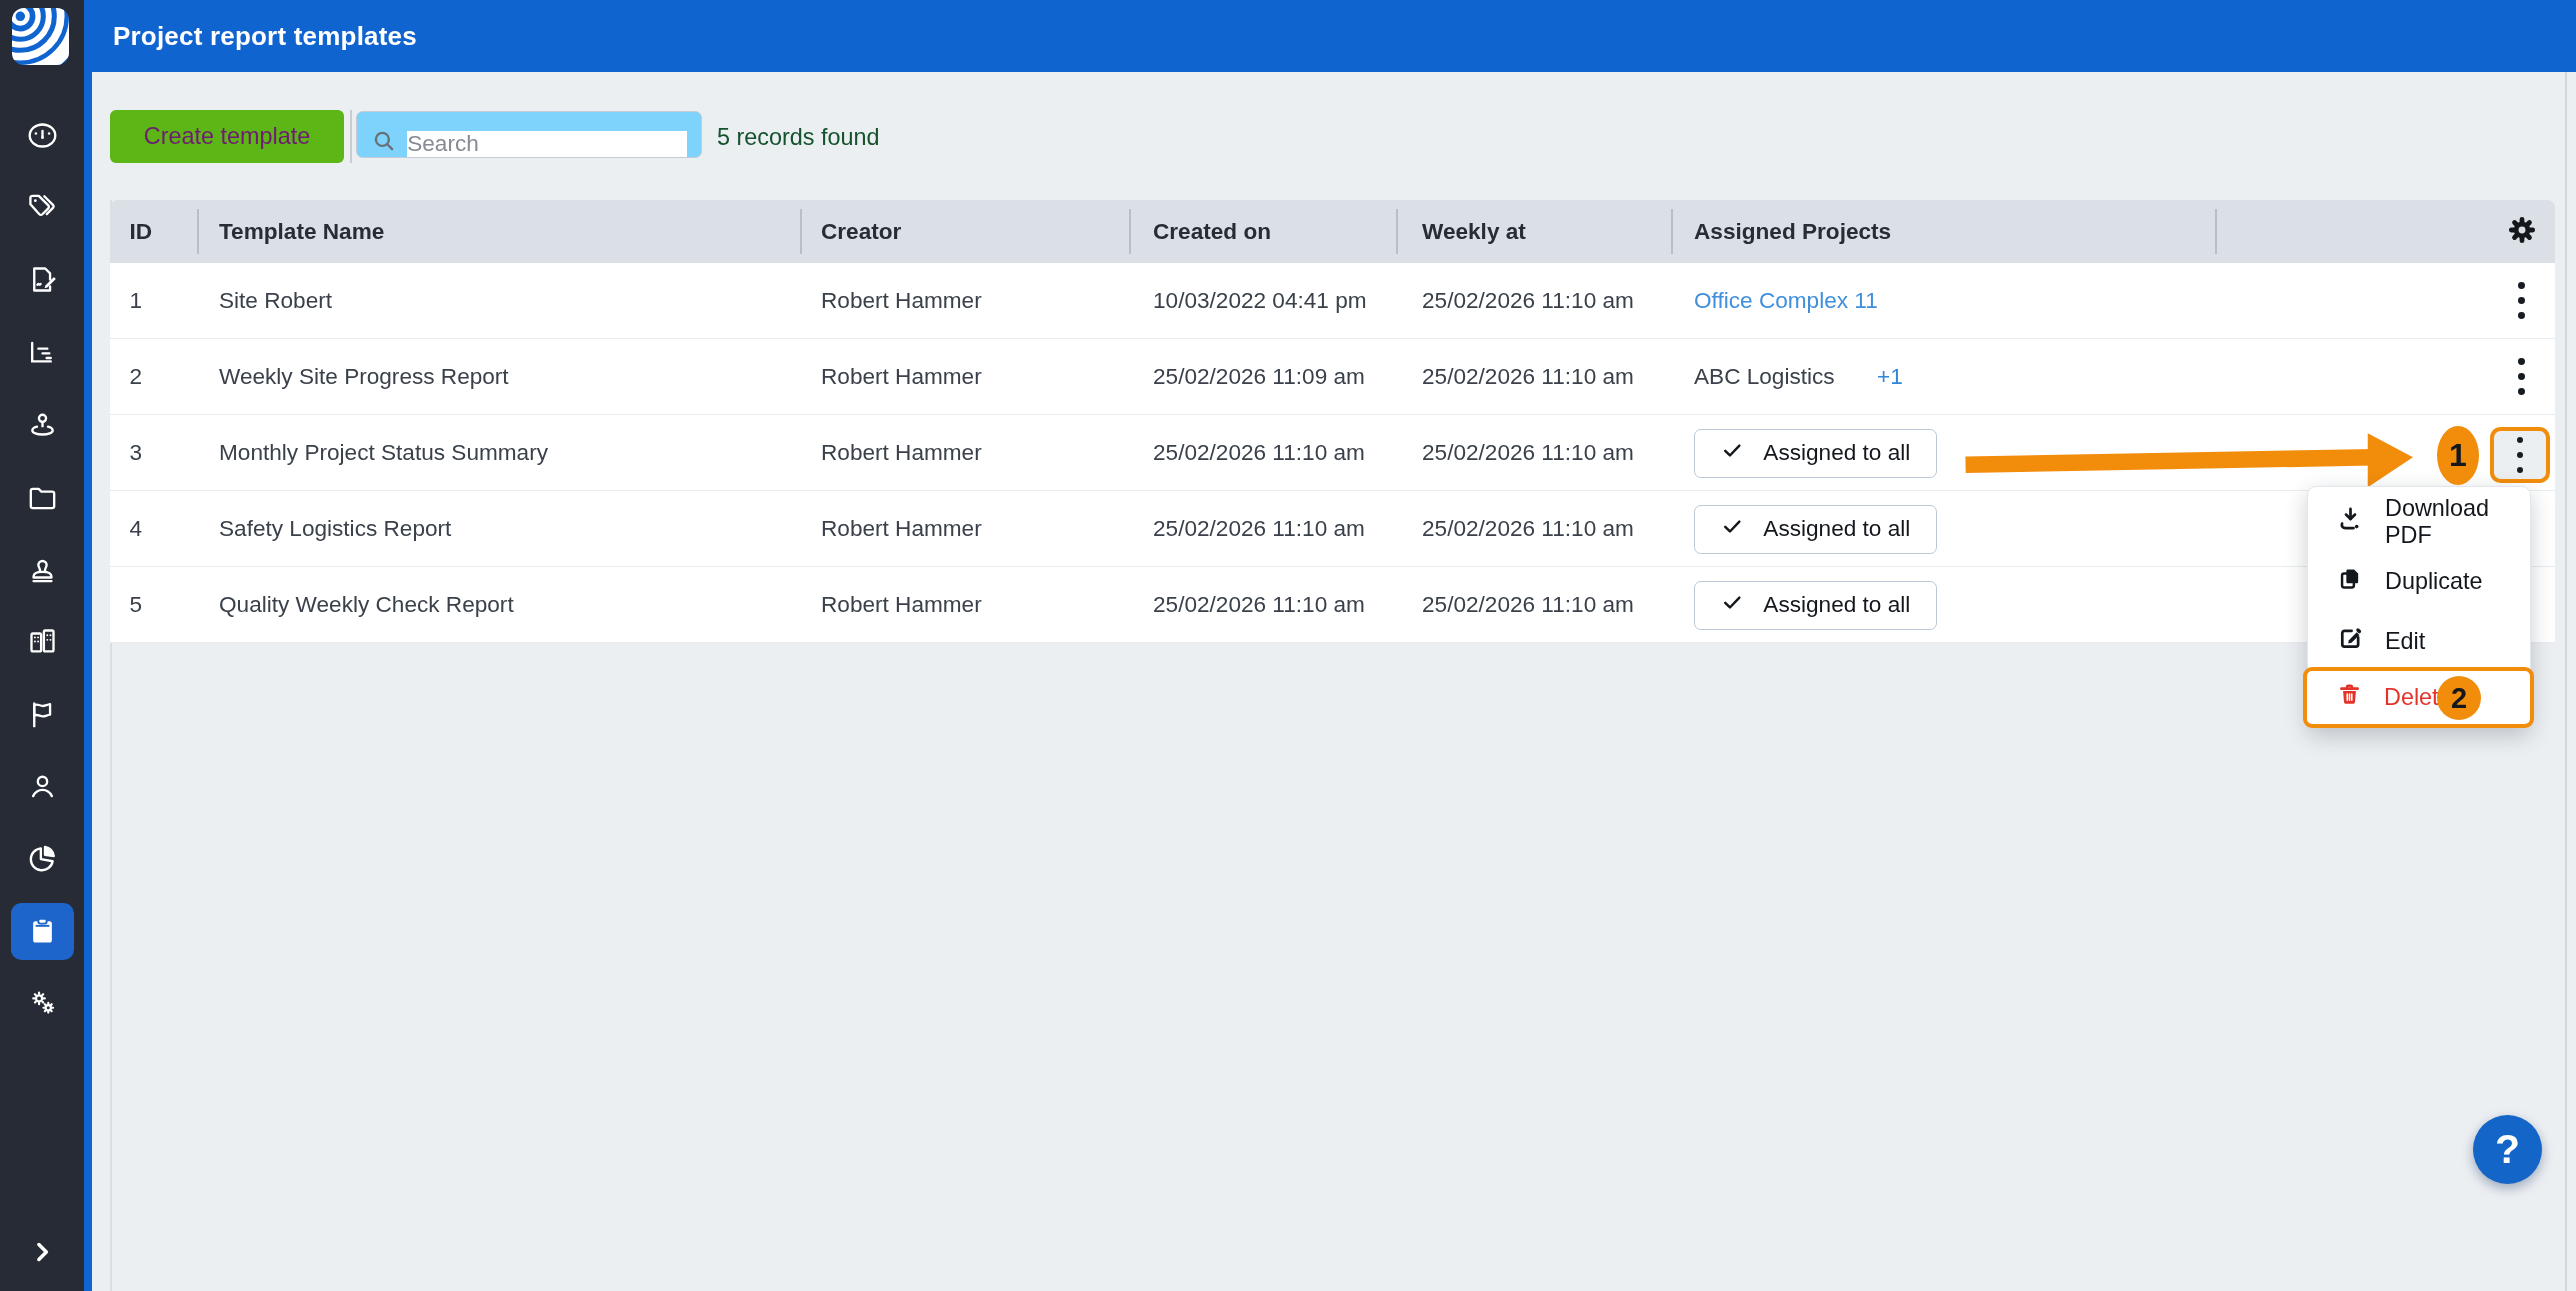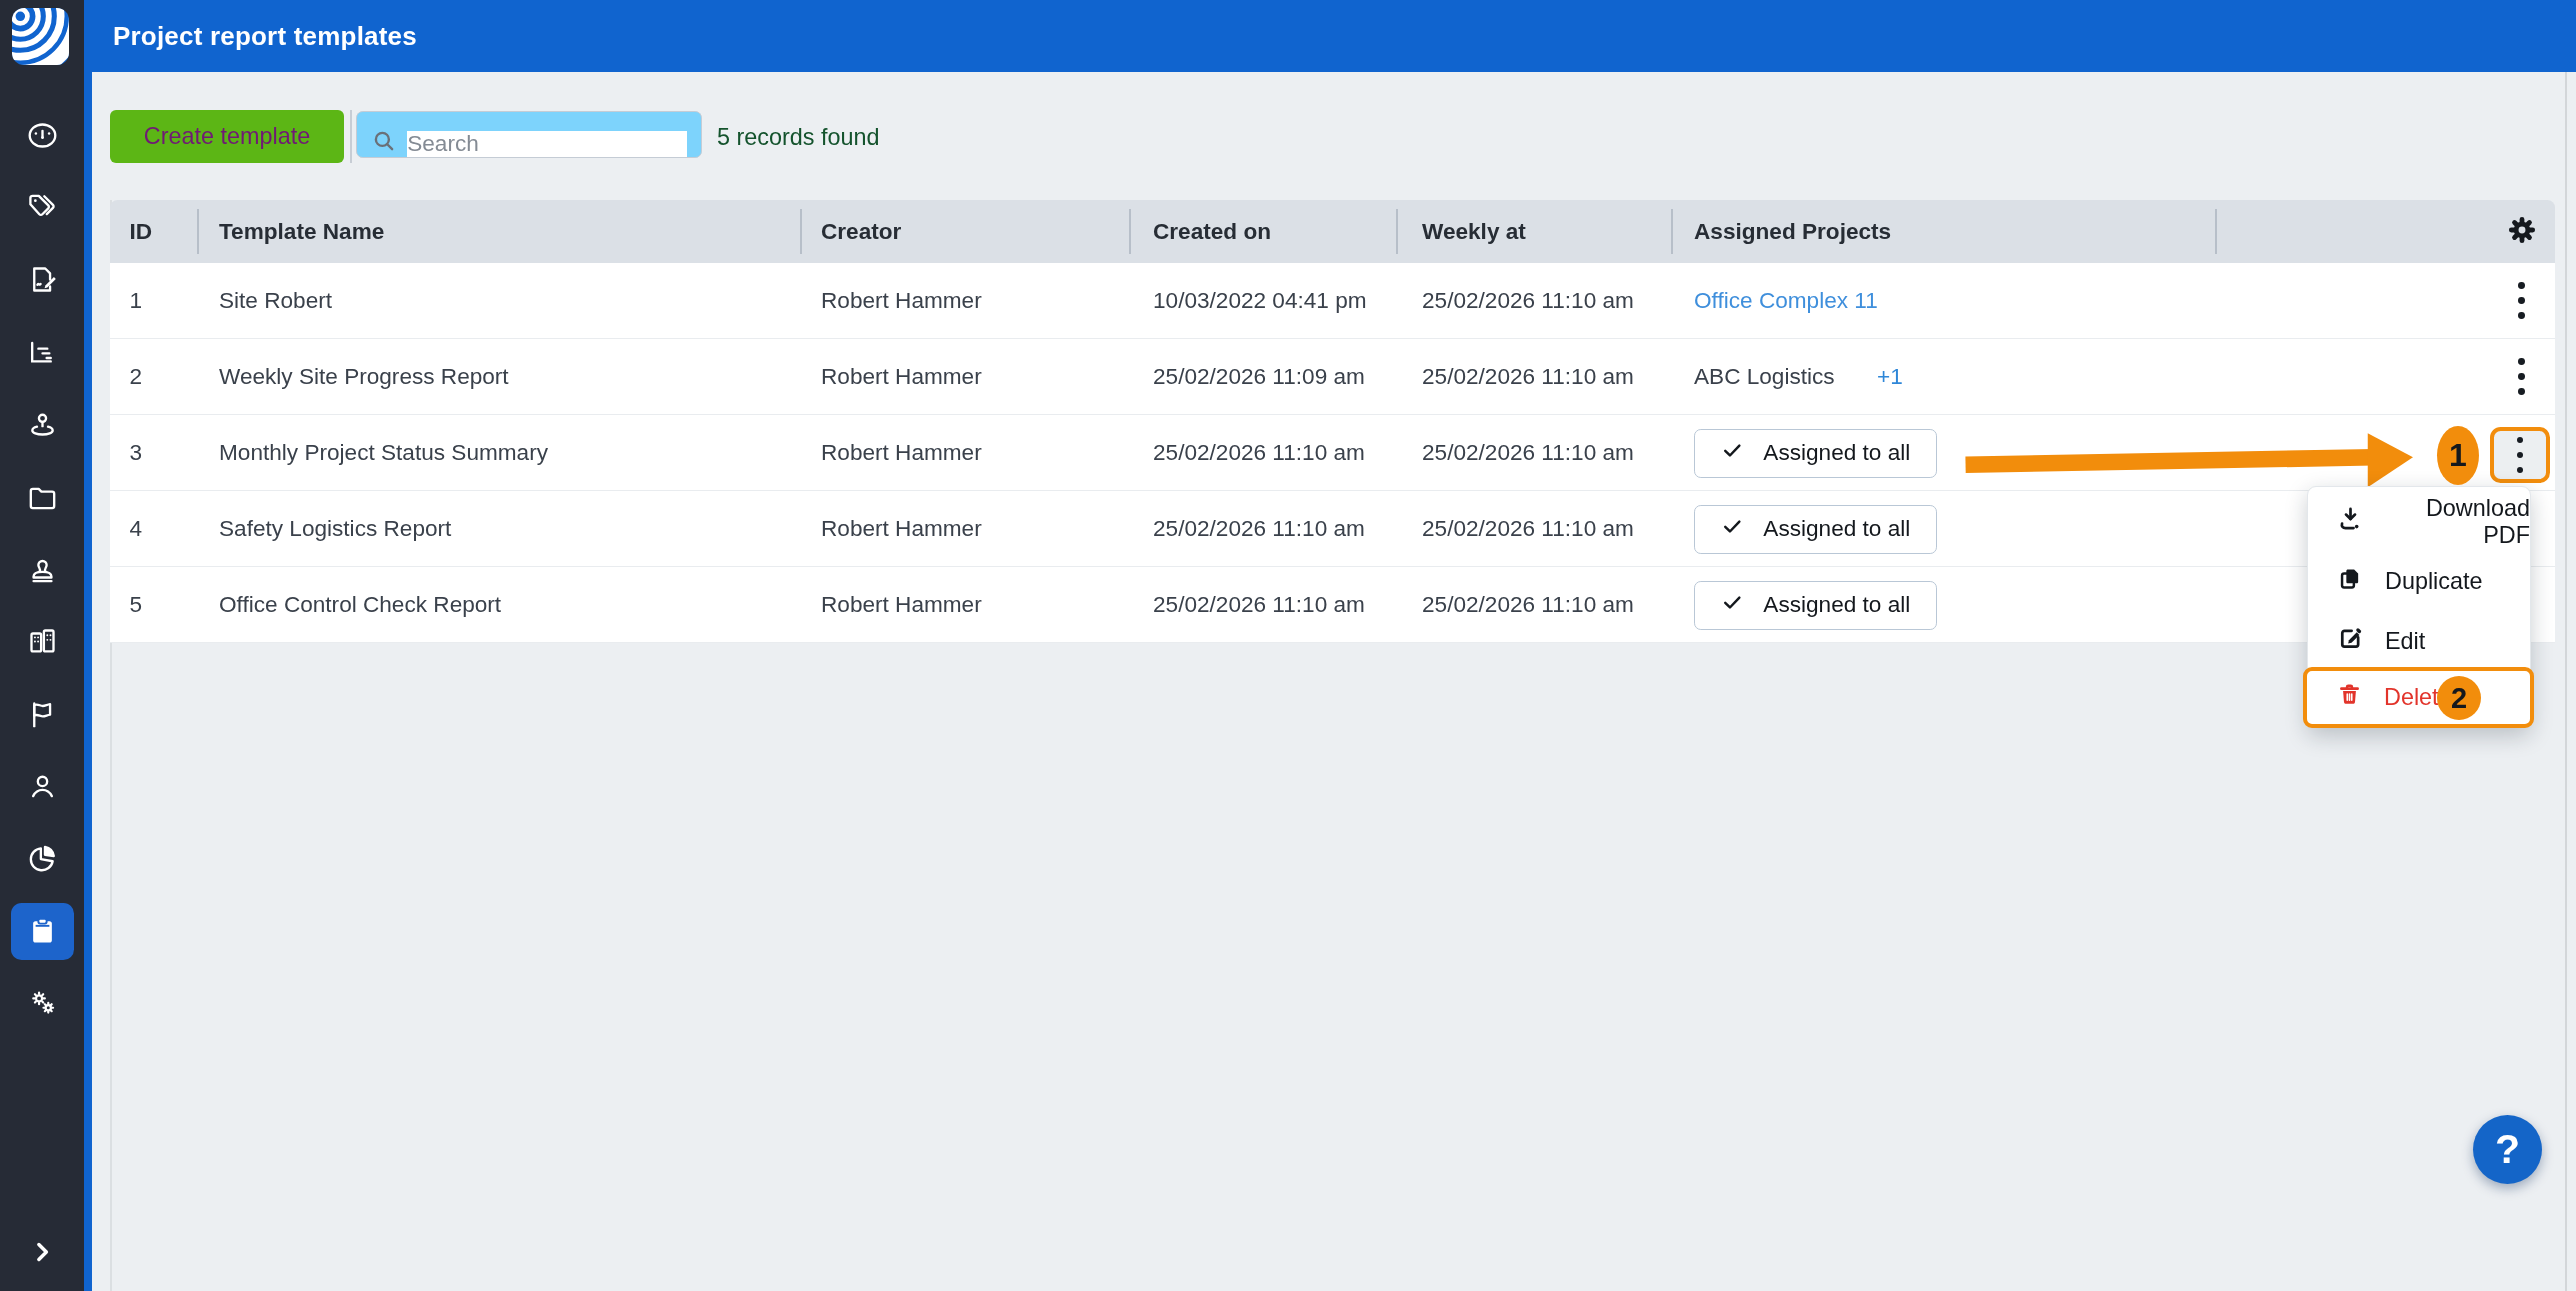--- a/index.html
+++ b/index.html
@@ -64,21 +64,21 @@
   .circle-1 { left:2437px; top:426px; width:42px; height:59px; border-radius:50%; font-size:32px; }
   .circle-2 { left:2437px; top:676px; width:44px; height:44px; border-radius:50%; font-size:29px; }
   .kebab-highlight { position:absolute; left:2490px; top:427px; width:60px; height:56px; border:4.5px solid #F28D0C;
                      border-radius:10.6px; background:#ECEFF1; display:flex; align-items:center; justify-content:center;
                      flex-direction:column; gap:8.3px; z-index:5; cursor:pointer; }
   .kebab-highlight i { width:6.8px; height:6.8px; border-radius:50%; background:#171C22; }
 
   
   .menu { position:absolute; left:2307px; top:486px; width:224px; height:242px; background:#fff; border:0.8px solid #E3E7EB;
           border-radius:9px; box-shadow:0 7.5px 22.6px rgba(20,30,45,.22); z-index:6; padding-top:4.5px; }
-  .menu-item { height:60px; display:flex; align-items:center; padding-left:29px; gap:21px; font-size:23.4px; color:#14181D; cursor:pointer;text-align:right; }
+  .menu-item { height:60px; display:flex; align-items:center; padding-left:29px; gap:21px; font-size:23.4px; color:#14181D; cursor:pointer; }
   .menu-item svg { width:27px; height:27px; flex:0 0 27px; }
   .delete-highlight { position:absolute; left:2303px; top:667px; width:231px; height:61px; border:4.5px solid #F28D0C;
                       border-radius:9px; background:#fff; display:flex; align-items:center; padding-left:29px; gap:21px;
                       font-size:23.4px; color:#E2342B; z-index:7; cursor:pointer; }
   .delete-highlight svg { width:27px; height:27px; flex:0 0 27px; }
   .circle-2 { position:absolute; }
 
   
   .help-fab { position:absolute; left:2473px; top:1115px; width:69px; height:69px; border-radius:50%; background:#1465C8;
               color:#fff; font-size:41px; font-weight:bold; display:flex; align-items:center; justify-content:center;
@@ -331,21 +331,21 @@
       </div>
       <div class="kebab">
           <i></i>
           <i></i>
           <i></i>
         </div>
     </div>
 
     <div class="trow">
       <div class="td c-id">5</div>
-      <div class="td c-name">Office Control Check Report</div>
+      <div class="td c-name">Quality Weekly Check Report</div>
       <div class="td c-creator">Robert Hammer</div>
       <div class="td c-created">25/02/2026 11:10 am</div>
       <div class="td c-updated">25/02/2026 11:10 am</div>
       <div class="badge">
         <span><svg viewBox="0 0 24 24" width="22.6" height="22.6" fill="none" stroke="#14181D" stroke-width="2.6" stroke-linecap="round" stroke-linejoin="round">
               <path d="M4.5 12.5l5 5L19.5 7"></path>
             </svg></span>
         <span>Assigned to all</span>
       </div>
       <div class="kebab">

